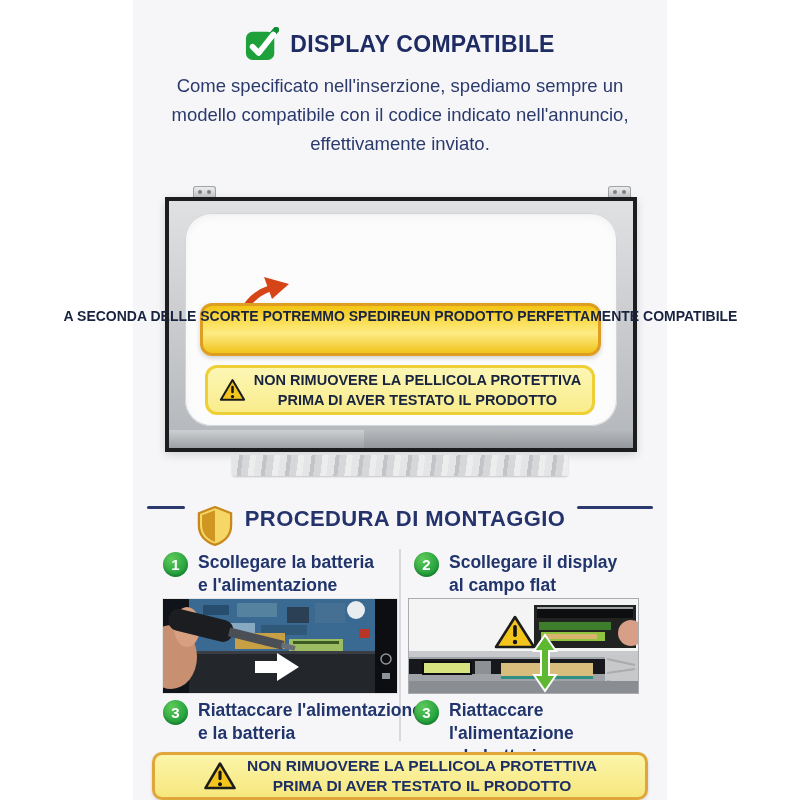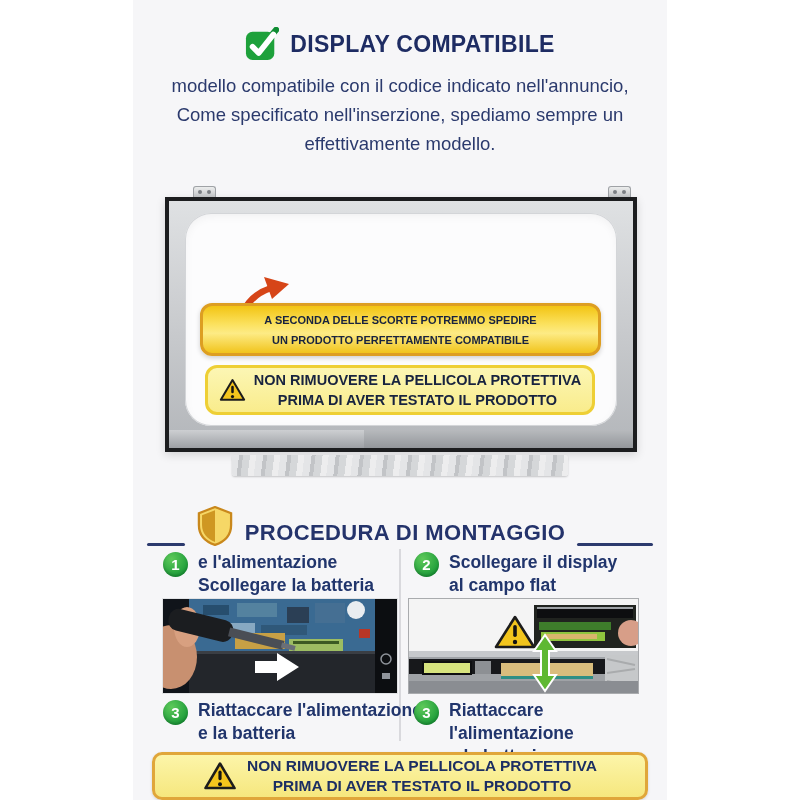--- a/index.html
+++ b/index.html
@@ -42,28 +42,28 @@
          box-shadow:0 1px 2px rgba(0,0,0,.2);}
 
   .curve-arrow{position:absolute;left:98px;top:90px;width:62px;height:56px;}
 
   .plabel{position:absolute;border-radius:12px;text-align:center;font-weight:bold;
           color:#18233f;}
   .plabel-line{white-space:nowrap;}
   .plabel-1{left:67px;top:118px;width:395px;height:47px;border:3px solid #dd9e22;
           background:linear-gradient(180deg,#f2c413,#fbe15d 38%,#fdeb85 58%,#f1c41c);
           box-shadow:0 2px 5px rgba(0,0,0,.18);
-          font-size:11px;line-height:20px;display:flex;flex-direction:column;justify-content:center;}
+          font-size:14px;line-height:20px;display:flex;flex-direction:row;justify-content:center;}
   .plabel-2{left:72px;top:180px;width:384px;height:44px;border:3px solid #eecf35;
           background:linear-gradient(180deg,#fcf6b4,#f9ec8c);
           font-size:14.5px;line-height:20px;display:flex;align-items:center;justify-content:center;gap:8px;}
 
   
   .proc-header{position:absolute;top:506px;left:0;width:100%;display:flex;
-               align-items:flex-end;justify-content:center;gap:12px;}
+               align-items:flex-start;justify-content:center;gap:12px;}
   .hline{height:3px;background:#2c3a6e;border-radius:2px;}
   .hline-l{width:38px;} .hline-r{width:76px;}
   .proc-title{font-size:22px;font-weight:bold;color:#24336b;letter-spacing:.4px;}
 
   .step{position:absolute;display:flex;gap:10px;align-items:flex-start;}
   .badge{width:25px;height:25px;border-radius:50%;flex:none;margin-top:1px;
          background:radial-gradient(circle at 35% 28%,#5ec95a,#1c9c39 75%);
          color:#fff;font-weight:bold;font-size:15px;display:flex;align-items:center;justify-content:center;
          box-shadow:inset 0 -2px 3px rgba(0,0,0,.2);}
   .step-text{font-size:17.5px;font-weight:bold;color:#21356c;line-height:23px;}
@@ -96,23 +96,23 @@
     <div class="header-row">
       <svg class="check" width="34" height="34" viewBox="0 0 36 36">
         <path d="M27 10 L33 3" stroke="#0f8d33" stroke-width="6.5" stroke-linecap="round" fill="none"></path>
         <rect x="1" y="5" width="30" height="30" rx="7" fill="#1ea13b"></rect>
         <path d="M8 21 L14.5 27.5 L30 8" stroke="#ffffff" stroke-width="6" fill="none" stroke-linecap="round" stroke-linejoin="round"></path>
       </svg>
       <div class="page-title">DISPLAY COMPATIBILE</div>
     </div>
 
     <div class="intro">
+      <div>Come specificato nell'inserzione, spediamo sempre un</div>
       <div>modello compatibile con il codice indicato nell'annuncio,</div>
-      <div>Come specificato nell'inserzione, spediamo sempre un</div>
-      <div>effettivamente modello.</div>
+      <div>effettivamente inviato.</div>
     </div>
 
     <div class="figure">
       <div class="bracket bracket-l"></div>
       <div class="bracket bracket-r"></div>
 
       <div class="panel">
         <div class="panel-bezel"></div>
         <div class="panel-strip">
             <div class="seg"></div>
@@ -151,22 +151,22 @@
         <path d="M19 1 L36 7.5 V20 C36 31 29.5 37.5 19 41 C8.5 37.5 2 31 2 20 V7.5 Z" fill="#f6d766" stroke="#c9881c" stroke-width="2.4"></path>
         <path d="M19 4.5 L5.3 9.6 V20 C5.3 29 10.8 34.6 19 37.9 Z" fill="#cf9722"></path>
       </svg>
       <div class="proc-title">PROCEDURA DI MONTAGGIO</div>
       <div class="hline hline-r"></div>
     </div>
 
     <div class="step step-pos-1">
       <div class="badge">1</div>
       <div class="step-text">
+        <div>Scollegare la batteria</div>
         <div>e l'alimentazione</div>
-        <div>Scollegare la batteria</div>
       </div>
     </div>
     <div class="step step-pos-2">
       <div class="badge">2</div>
       <div class="step-text">
         <div>Scollegare il display</div>
         <div>al campo flat</div>
       </div>
     </div>
 

